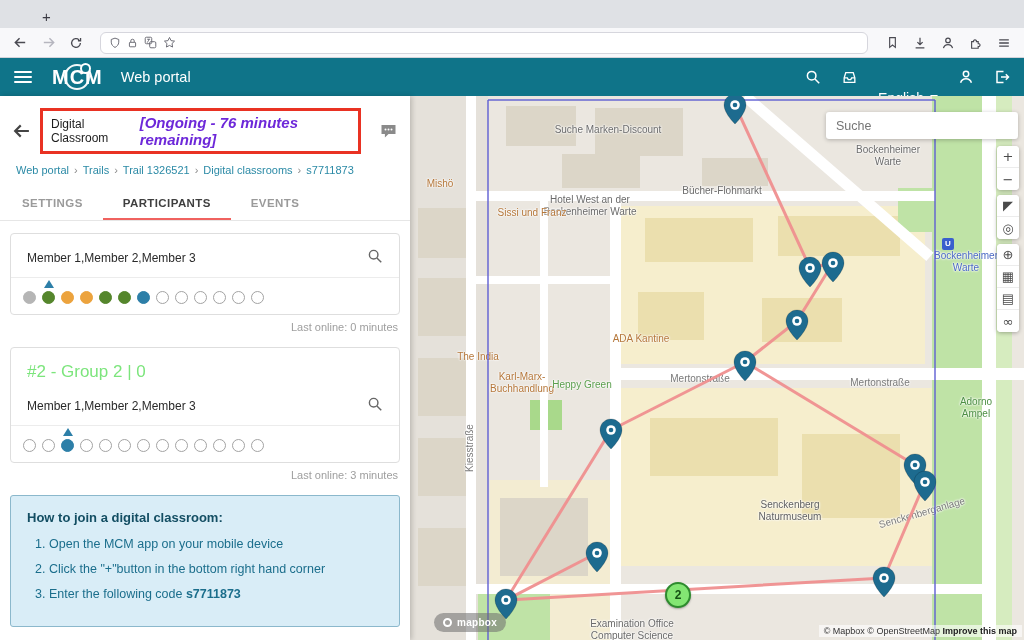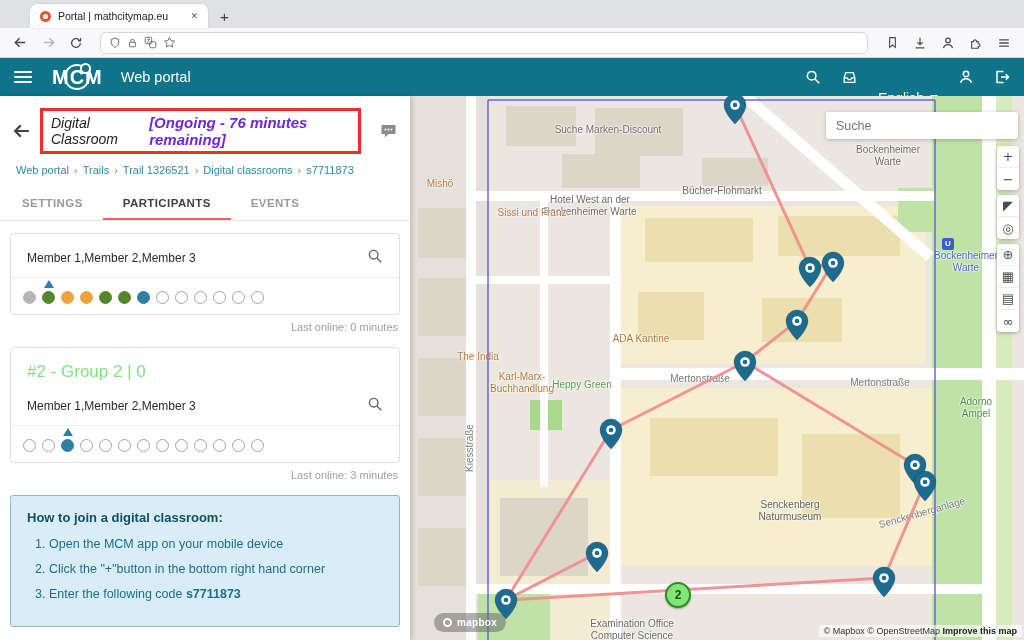--- a/index.html
+++ b/index.html
@@ -38,21 +38,21 @@
   .caret { width:0; height:0; border-left:4px solid transparent; border-right:4px solid transparent; border-top:5px solid #fff;}
 
   
   .content { display:flex; height:544px;}
   .panel { width:410px; background:#fff; position:relative; z-index:5; box-shadow:2px 0 5px rgba(0,0,0,.18);}
   .mapwrap { position:relative; width:614px; height:544px; overflow:hidden; background:#ebe7e0;}
 
   
   .title-row { display:flex; align-items:center; padding:12px 12px 6px; gap:8px;}
   .title-box { display:inline-flex; align-items:baseline; gap:6px; border:3px solid #e93223; padding:3px 8px; }
-  .page-title { font-size:14px; color:#1c1c1c;font-style:italic;}
+  .page-title { font-size:12px; color:#1c1c1c;}
   .page-status { font-size:15px; color:#6d28d9; font-weight:bold; font-style:italic;}
   .breadcrumb { padding:4px 16px 10px; font-size:11px; color:#2b8aa6; display:flex; gap:5px; flex-wrap:wrap;}
   .crumb { color:#2b8aa6; cursor:pointer;}
   .crumb-sep { color:#8a8a8a;}
   .tabbar { display:flex; border-bottom:1px solid #e6e6e6; padding:0 2px;}
   .ptab { padding:11px 20px 9px; font-size:11.5px; font-weight:600; letter-spacing:.4px; color:#9a9a9a; border-bottom:2px solid transparent;}
   .ptab.active { color:#3f3f3f; border-bottom-color:#f0625f;}
 
   .group-list { padding:12px 10px 0;}
   .card { border:1px solid #dedede; border-radius:4px; background:#fff;}
@@ -95,25 +95,20 @@
   .mapbox-dot { width:9px; height:9px; border-radius:50%; border:2px solid #fff;}
   .mapbox-word { color:#fff; font-size:10px; font-weight:bold; letter-spacing:.3px;}
   .attribution { position:absolute; right:2px; bottom:3px; z-index:6; font-size:9px; color:#333;
     background:rgba(255,255,255,.6); padding:1px 5px;}
   .attribution b { color:#222;}
 </style>
 </head>
 <body>
 
 <div class="tabstrip">
-  <div class="tab">
-    <span class="favicon"></span>
-    <span class="tab-title">Portal | mathcitymap.eu</span>
-    <span class="tab-close">✕</span>
-  </div>
   <span class="newtab">+</span>
 </div>
 
 <div class="navbar">
   <span class="nav-ic">
     <svg class="ic" width="15" height="15" viewBox="0 0 16 16" fill="none" stroke="currentColor" stroke-width="1.6">
         <path d="M13 8H3M7 3.5L2.5 8 7 12.5"></path>
       </svg>
   </span>
   <span class="nav-ic disabled">

